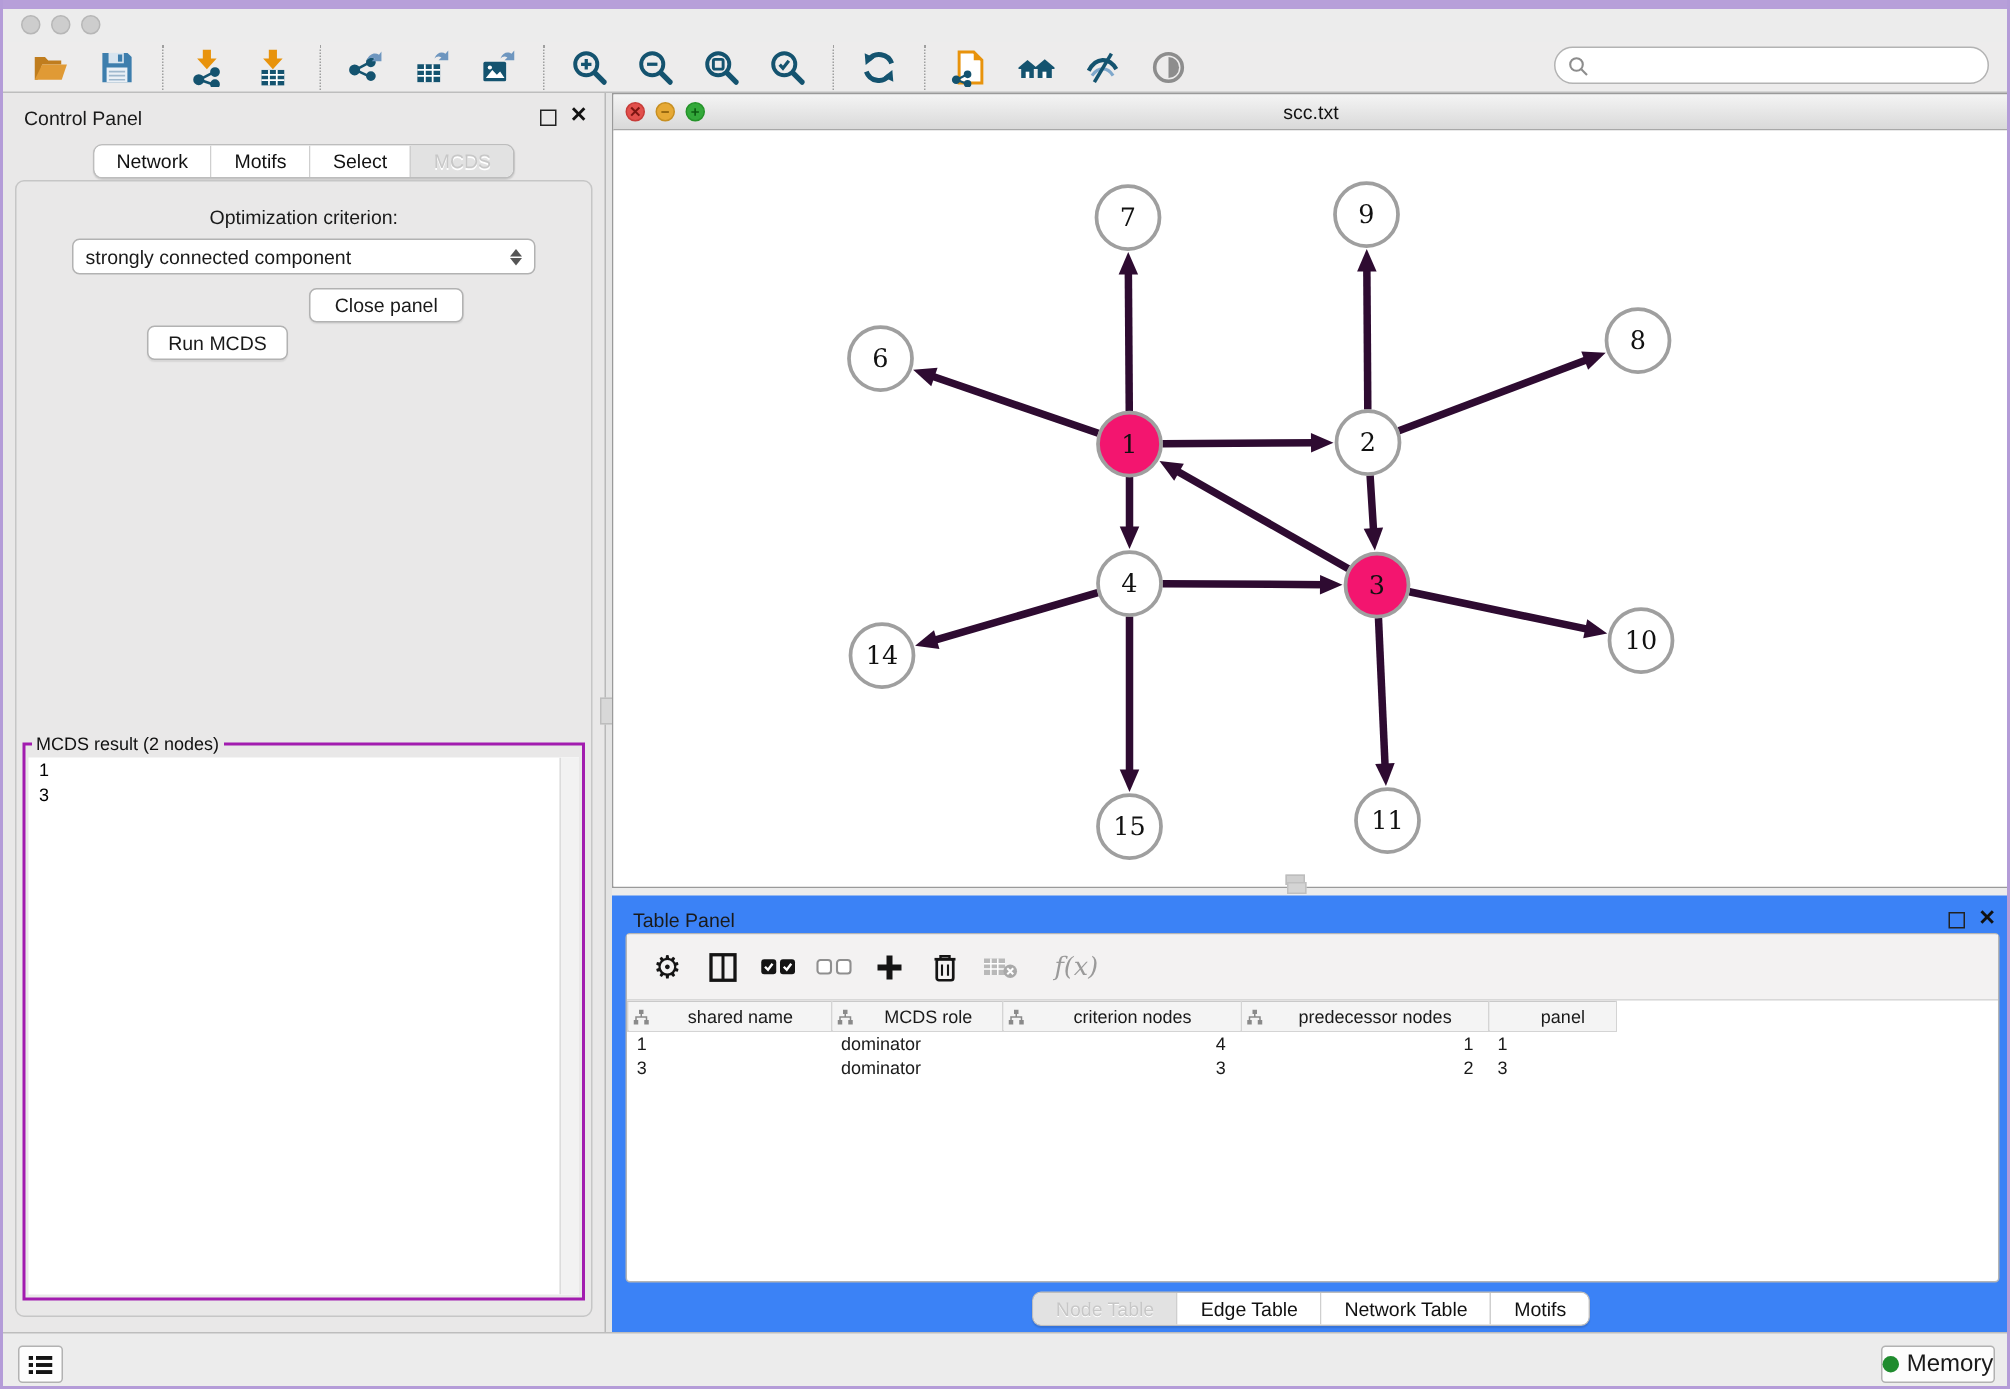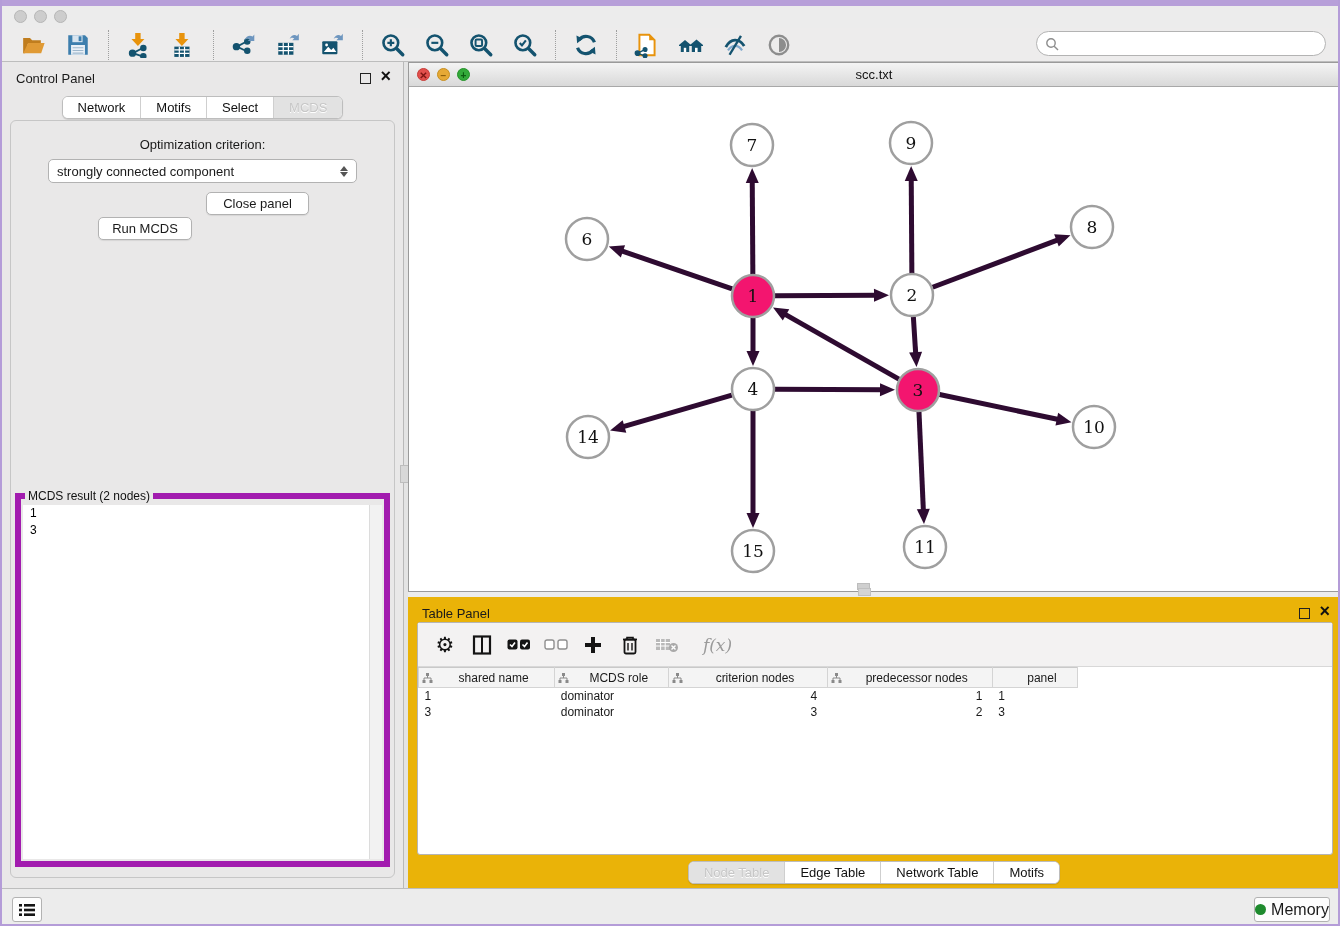--- a/index.html
+++ b/index.html
@@ -42,42 +42,42 @@
                       border:1px solid #b2b2b2; border-radius:5px; display:flex; align-items:center; padding:0 8px; font-size:13px; }
   .criterion-select .stepper { margin-left:auto; display:flex; flex-direction:column; align-items:center; gap:1px; }
   .stepper i { width:0; height:0; border-left:4px solid transparent; border-right:4px solid transparent; }
   .stepper .up { border-bottom:5px solid #555; }
   .stepper .down { border-top:5px solid #555; }
   .btn { position:absolute; height:23px; background:#fff; border:1px solid #b2b2b2; border-radius:5px;
          font-size:13px; text-align:center; line-height:21px; box-shadow:0 1px 1px rgba(0,0,0,.08); }
   .run-btn { left:87px; top:71px; width:94px;margin-top:25px; }
   .closep-btn { left:195px; top:71px; width:103px; }
   fieldset.result { position:absolute; left:4px; top:368px; width:375px; height:378px;
-                    border:6px solid #a21caf; padding:0; }
+                    border:2px solid #a21caf; padding:0; }
   fieldset.result legend { font-size:12px; color:#111; margin-left:4px; padding:0 3px; }
   .result-box { position:absolute; left:2px; top:2px; right:2px; bottom:2px; background:#fff; overflow:hidden; }
   .result-scroll { position:absolute; right:0; top:0; width:13px; height:100%; background:#f2f2f2; border-left:1px solid #dcdcdc; }
   .result-item { font-size:12px; padding:1px 0 1px 7px; line-height:15px; color:#000; }
   .v-divider { position:absolute; left:401px; top:62px; width:5px; height:826px; background:#e4e4e4; border-left:1px solid #b9b9b9; }
   .v-grip { position:absolute; left:-4px; top:403px; width:9px; height:18px; background:#d8d8d8; border:1px solid #bdbdbd; }
   
   .net-window { position:absolute; left:406px; top:62px; width:932px; height:530px; border:1px solid #9a9a9a; background:#fff; }
   .net-titlebar { position:relative; height:24px; background:linear-gradient(#f4f4f4,#d9d9d9); border-bottom:1px solid #a8a8a8; }
   .net-title { position:absolute; left:0; right:0; top:4px; text-align:center; font-size:13px; color:#111; }
   .tl { position:absolute; top:5px; width:13px; height:13px; border-radius:50%; font-size:10px; line-height:13px;
         text-align:center; font-weight:bold; }
   .tl-red { left:8px; background:#e2504c; color:#7c1512; border:1px solid #c73c38; }
   .tl-yel { left:28px; background:#e6a935; color:#8a5d0a; border:1px solid #c78f21; }
   .tl-grn { left:48px; background:#33a93a; color:#0c5c12; border:1px solid #249329; }
   .net-canvas { position:relative; width:930px; height:504px; background:#fff; }
   .net-canvas svg { position:absolute; left:0; top:0; }
   .hscroll-grip { position:absolute; left:448px; bottom:1px; width:13px; height:7px; background:#cfcfcf; border:1px solid #bdbdbd; }
   .h-divider { position:absolute; left:406px; top:592px; width:934px; height:5px; background:#ececec; }
   
-  .table-panel { position:absolute; left:406px; top:597px; width:932px; height:291px; background:#eab308; }
+  .table-panel { position:absolute; left:406px; top:597px; width:932px; height:291px; background:#3b82f6; }
   .tp-float{ right:30px; } .tp-close{ right:10px; }
   .tp-box { position:absolute; left:9px; top:25px; right:7px; bottom:33px; border:1px solid #b5b5b5; border-radius:3px; background:#fff; }
   .tp-toolbar { position:relative; height:44px; background:#f3f2f2; border-bottom:1px solid #d8d8d8;
                 display:flex; align-items:center; padding-left:12px; }
   .tp-tool { width:30px; height:28px; margin-right:7px; display:flex; align-items:center; justify-content:center; }
   .gear-glyph { font-size:21px; color:#141414; font-family:"DejaVu Sans", sans-serif; }
   .fx-glyph { font-family:"DejaVu Serif", serif; font-style:italic; font-size:17px; color:#9a9a9a;margin-left:27px; }
   table.node-table { border-collapse:collapse; table-layout:fixed; width:660px; font-size:12px; }
   table.node-table th { position:relative; height:20px; background:#f4f4f4; border:1px solid #d4d4d4; border-top:1px solid #c9c9c9;
         font-weight:normal; font-size:12px; text-align:center; padding:0 2px 0 16px; }

